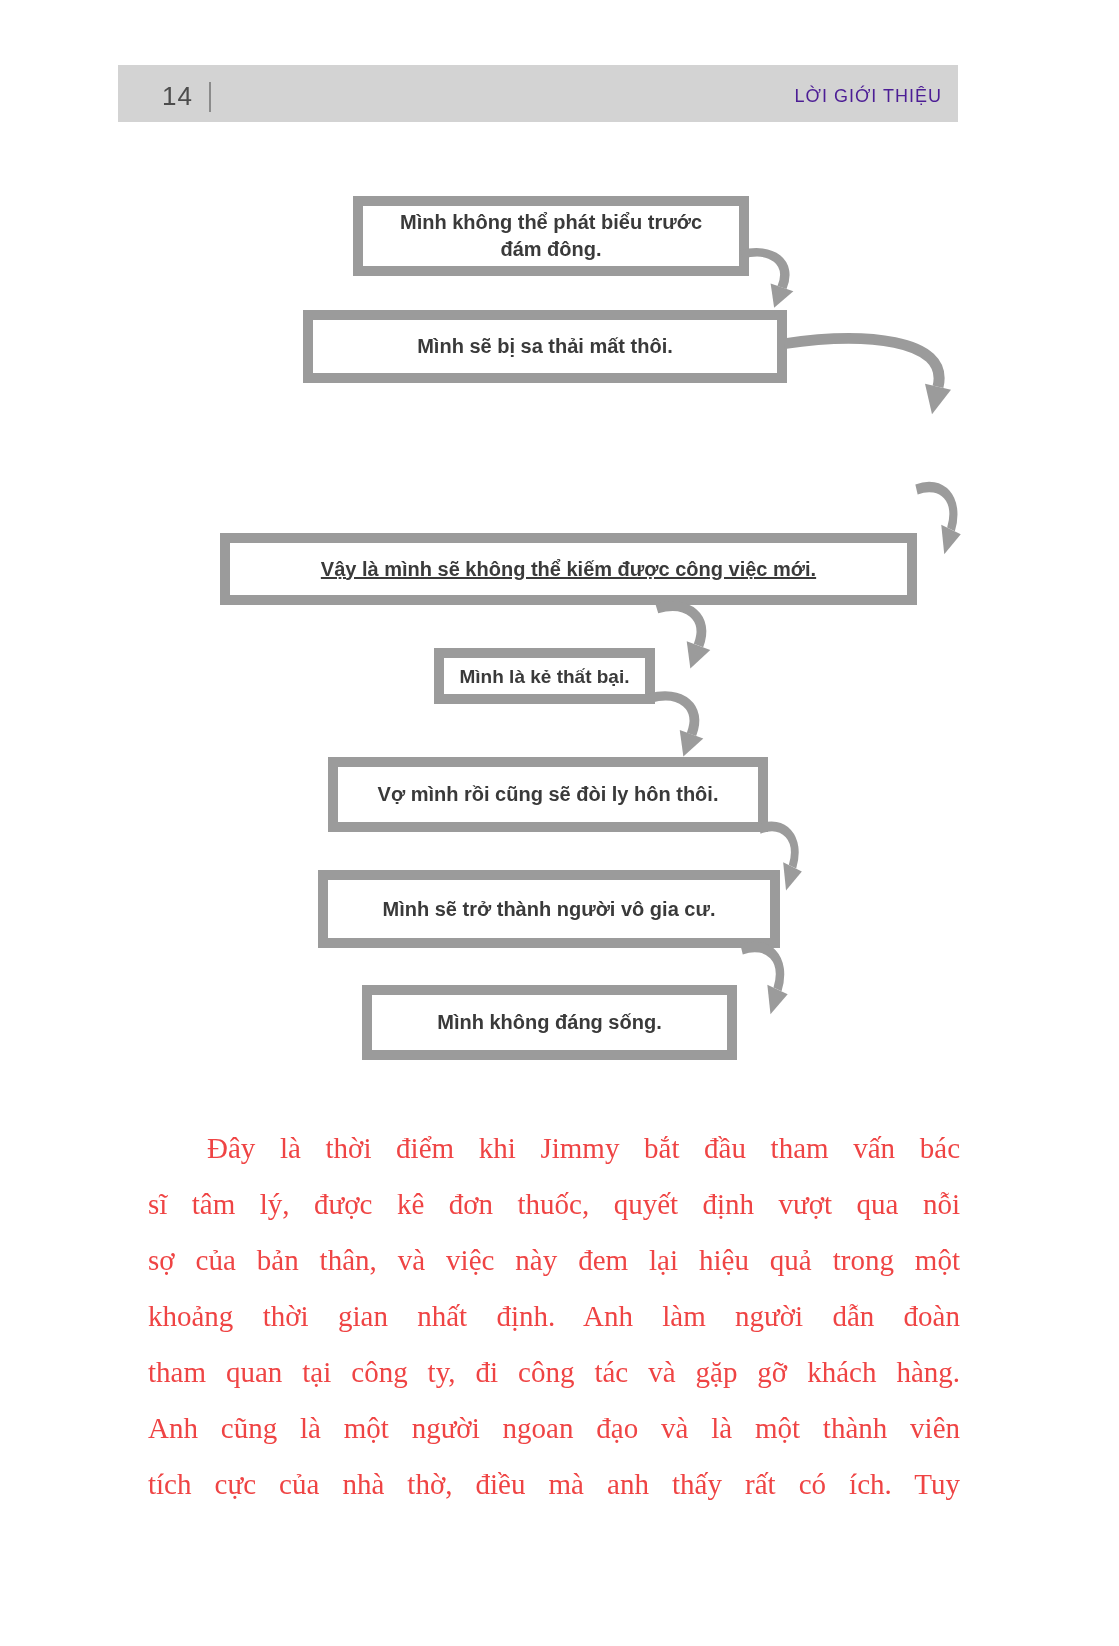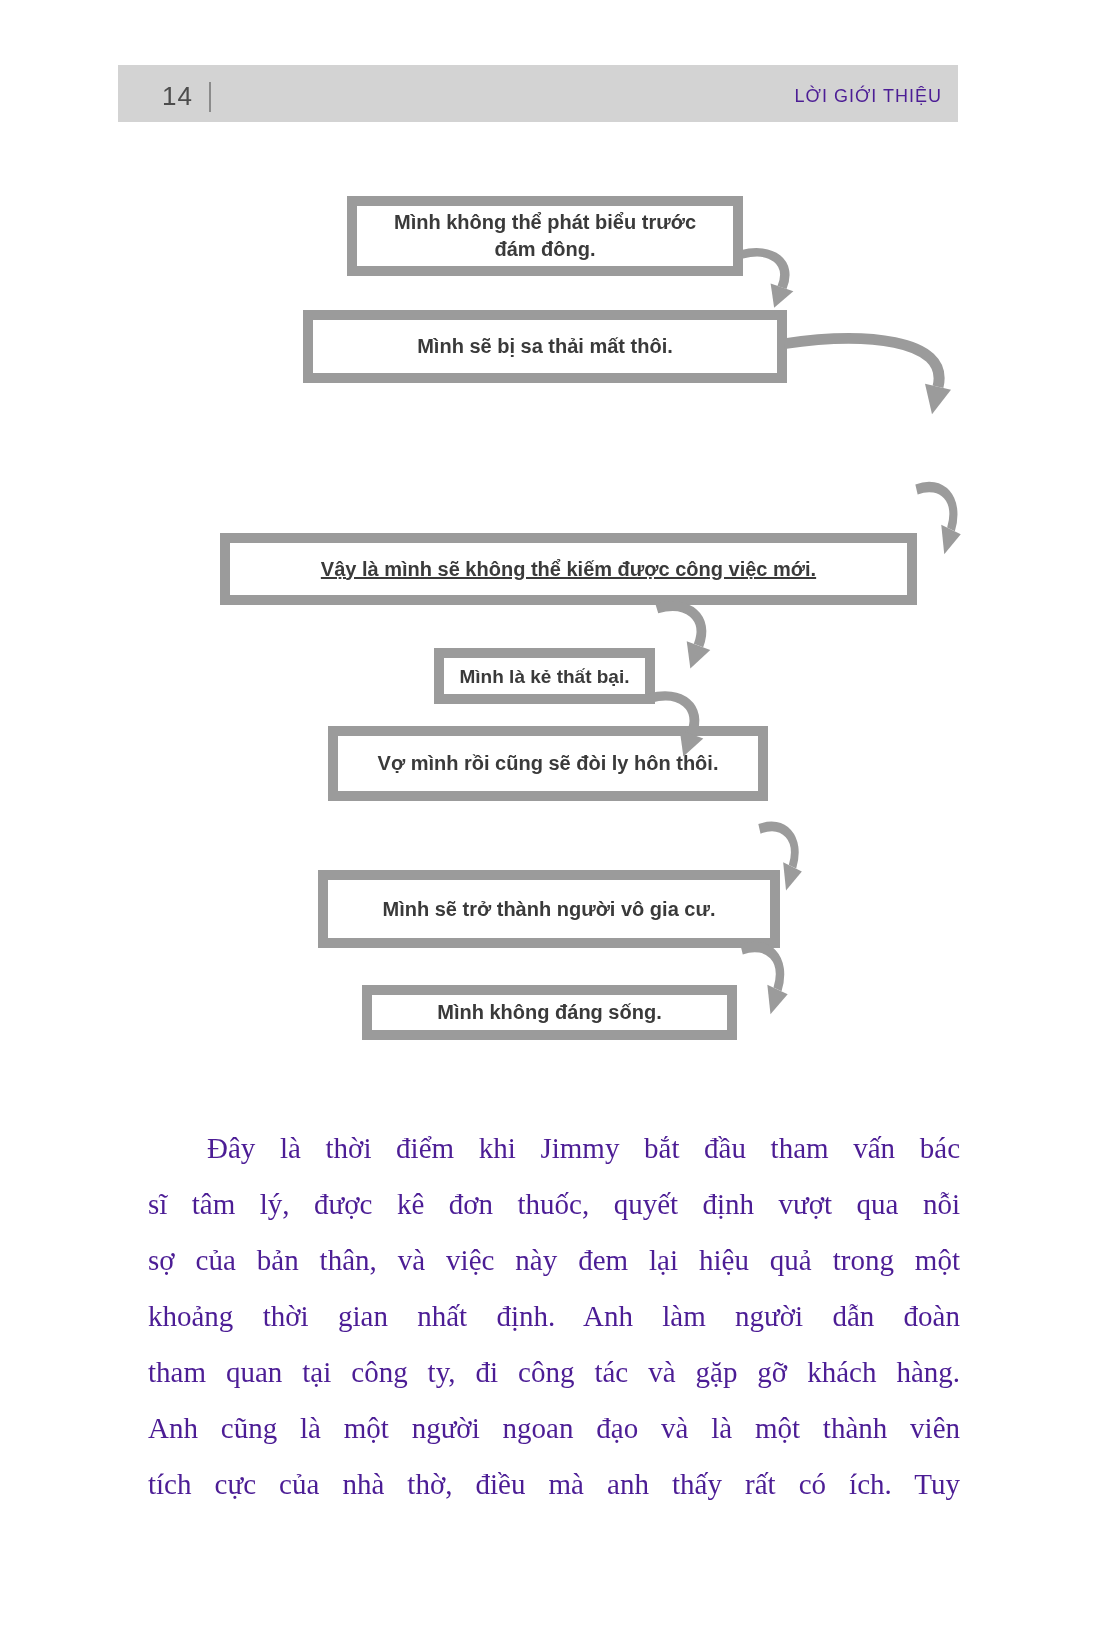--- a/index.html
+++ b/index.html
@@ -58,49 +58,49 @@
     display: flex;
     align-items: center;
     justify-content: center;
     text-align: center;
     font-weight: 700;
     font-size: 20px;
     color: #3a3a3a;
     line-height: 27px;
     white-space: nowrap;
   }
-  .tbox--wrap { white-space: normal; }
+  .tbox--wrap { white-space: normal; margin-left: 6px; }
 
   .b1 { left: 347px; top: 196px; width: 396px; height: 80px; padding: 0 35px; }
   .b2 { left: 303px; top: 310px; width: 484px; height: 73px; }
   .b3 { left: 185px; top: 423px; width: 753px; height: 77px; }
   .b4 { left: 220px; top: 533px; width: 697px; height: 72px; text-decoration: underline; }
   .b5 { left: 434px; top: 648px; width: 221px; height: 56px; font-size: 19px; }
-  .b6 { left: 328px; top: 726px; width: 440px; height: 75px; }
+  .b6 { left: 328px; top: 757px; width: 440px; height: 75px; }
   .b7 { left: 318px; top: 870px; width: 462px; height: 78px; }
-  .b8 { left: 362px; top: 985px; width: 375px; height: 55px; }
+  .b8 { left: 362px; top: 985px; width: 375px; height: 75px; }
 
   .arrow { position: absolute; }
   .a1 { left: 740px; top: 245px; width: 56px; height: 66px; }
   .a2 { left: 782px; top: 330px; width: 180px; height: 90px; }
   .a3 { left: 915px; top: 478px; width: 48px; height: 80px; }
   .a4 { left: 655px; top: 598px; width: 58px; height: 74px; }
   .a5 { left: 648px; top: 688px; width: 58px; height: 72px; }
   .a6 { left: 758px; top: 818px; width: 46px; height: 76px; }
   .a7 { left: 740px; top: 938px; width: 50px; height: 80px; }
 
   
   .paragraph {
     position: absolute;
     left: 148px; top: 1120px;
     width: 812px;
     font-family: "Liberation Serif", serif;
     font-size: 29px;
     line-height: 56px;
-    color: #4c1d95;
+    color: #ef4444;
   }
   .pline {
     text-align: justify;
     text-align-last: justify;
   }
   .pline--indent { text-indent: 59px; }
 </style>
 </head>
 <body>
 

